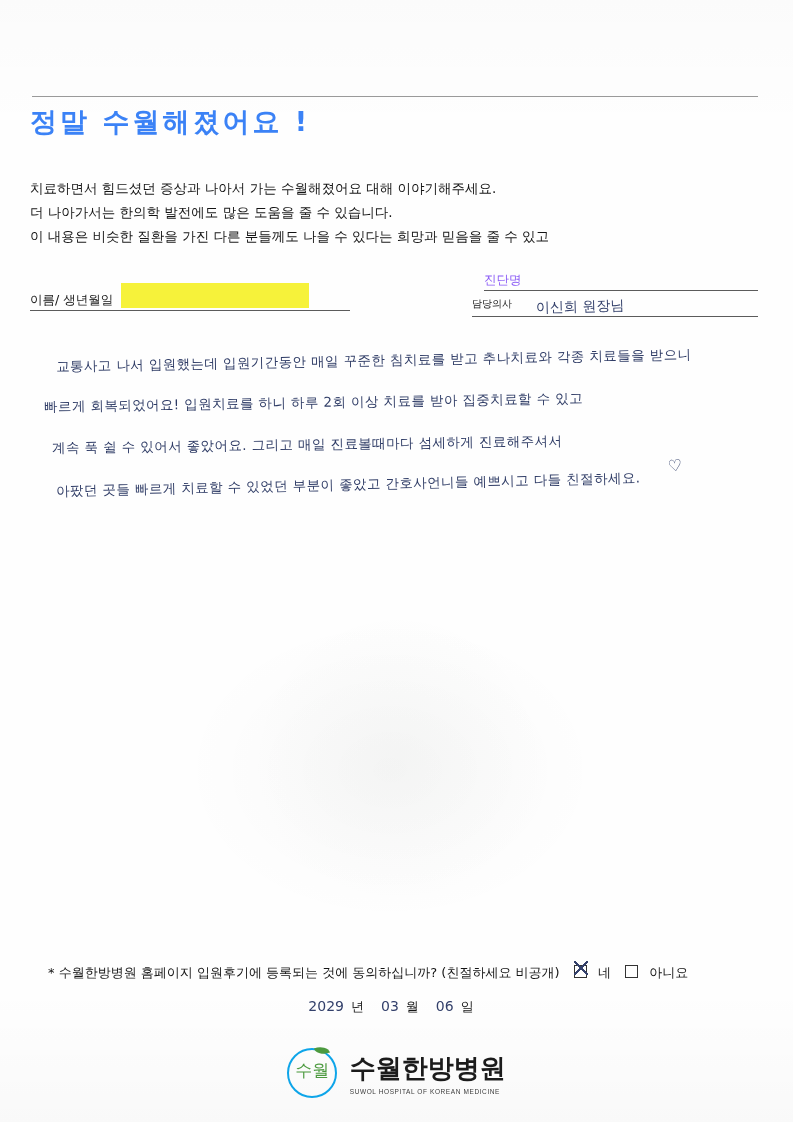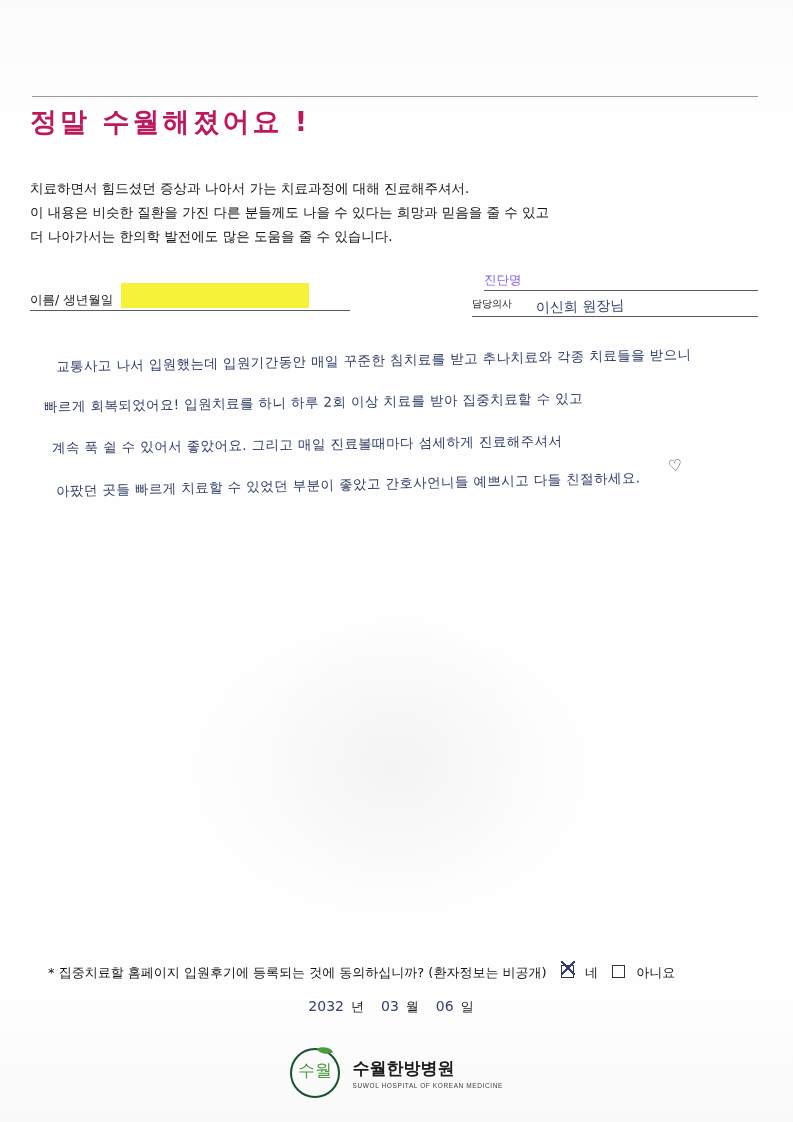--- a/index.html
+++ b/index.html
@@ -38,21 +38,21 @@
     height: 1px;
     background: #9a9a9a;
   }
   .title {
     position: absolute;
     left: 30px;
     top: 104px;
     font-size: 27px;
     font-weight: bold;
     letter-spacing: 3px;
-    color: #be185d;
+    color: #3b82f6;
     font-family: "DejaVu Sans", sans-serif;
   }
   .intro {
     position: absolute;
     left: 30px;
     top: 176px;
     width: 700px;
     font-size: 13.5px;
     line-height: 24px;
     color: #141414;
@@ -233,21 +233,21 @@
   }
   .logo-inner {
     display: inline-block;
     position: relative;
     white-space: nowrap;
   }
   .logo-mark {
     display: inline-block;
     width: 46px;
     height: 46px;
-    border: 2px solid #14532d;
+    border: 2px solid #0ea5e9;
     border-radius: 50%;
     position: relative;
     vertical-align: middle;
     margin-right: 8px;
   }
   .logo-mark .leaf {
     position: absolute;
     left: 26px;
     top: -4px;
     width: 14px;
@@ -264,21 +264,21 @@
     font-size: 17px;
     color: #4c9a3f;
     font-family: "DejaVu Sans", sans-serif;
   }
   .logo-text {
     display: inline-block;
     vertical-align: middle;
     text-align: left;
   }
   .logo-text .ko {
-    font-size: 17px;
+    font-size: 26px;
     font-weight: bold;
     color: #1b1b1b;
     letter-spacing: 0px;
     font-family: "DejaVu Sans", sans-serif;
   }
   .logo-text .en {
     font-size: 6.5px;
     color: #3b3b3b;
     letter-spacing: 0.6px;
     margin-top: 2px;
@@ -290,23 +290,23 @@
 
 <div class="page">
 
   <div class="scan-shade"></div>
 
   <div class="top-rule"></div>
 
   <div class="title">정말 수월해졌어요 !</div>
 
   <div class="intro">
-    <div>치료하면서 힘드셨던 증상과 나아서 가는 치료과정에 대해 진료해주셔서.</div>
+    <div>치료하면서 힘드셨던 증상과 나아서 가는 수월해졌어요 대해 이야기해주세요.</div>
+    <div>더 나아가서는 한의학 발전에도 많은 도움을 줄 수 있습니다.</div>
     <div>이 내용은 비슷한 질환을 가진 다른 분들께도 나을 수 있다는 희망과 믿음을 줄 수 있고</div>
-    <div>더 나아가서는 한의학 발전에도 많은 도움을 줄 수 있습니다.</div>
   </div>
 
   <div class="field-name-label">이름/ 생년월일</div>
   <div class="field-name-rule"></div>
   <div class="redaction"></div>
 
   <div class="field-diag-label">진단명</div>
   <div class="field-diag-rule"></div>
 
   <div class="field-doc-label">담당의사</div>
@@ -317,29 +317,29 @@
     <div class="hand-line hl1">교통사고 나서 입원했는데 입원기간동안 매일 꾸준한 침치료를 받고 추나치료와 각종 치료들을 받으니</div>
     <div class="hand-line hl2">빠르게 회복되었어요! 입원치료를 하니 하루 2회 이상 치료를 받아 집중치료할 수 있고</div>
     <div class="hand-line hl3">계속 푹 쉴 수 있어서 좋았어요. 그리고 매일 진료볼때마다 섬세하게 진료해주셔서</div>
     <div class="hand-line hl4">아팠던 곳들 빠르게 치료할 수 있었던 부분이 좋았고 간호사언니들 예쁘시고 다들 친절하세요.</div>
     <div class="heart">♡</div>
   </div>
 
   <div class="watermark"></div>
 
   <div class="consent">
-    <span>* 집중치료할 홈페이지 입원후기에 등록되는 것에 동의하십니까? (환자정보는 비공개)</span>
+    <span>* 수월한방병원 홈페이지 입원후기에 등록되는 것에 동의하십니까? (친절하세요 비공개)</span>
     <span class="cb checked"></span>
     <span class="opt">네</span>
     <span class="cb"></span>
     <span class="opt">아니요</span>
   </div>
 
   <div class="dateline">
-    <span class="val hw">2032</span><span class="unit">년</span><span class="val hw">03</span><span class="unit">월</span><span class="val hw">06</span><span class="unit">일</span>
+    <span class="val hw">2029</span><span class="unit">년</span><span class="val hw">03</span><span class="unit">월</span><span class="val hw">06</span><span class="unit">일</span>
   </div>
 
   <div class="logo-wrap">
     <div class="logo-inner">
       <span class="logo-mark">
         <span class="leaf"></span>
         <span class="glyph">수월</span>
       </span>
       <span class="logo-text">
         <div class="ko">수월한방병원</div>

